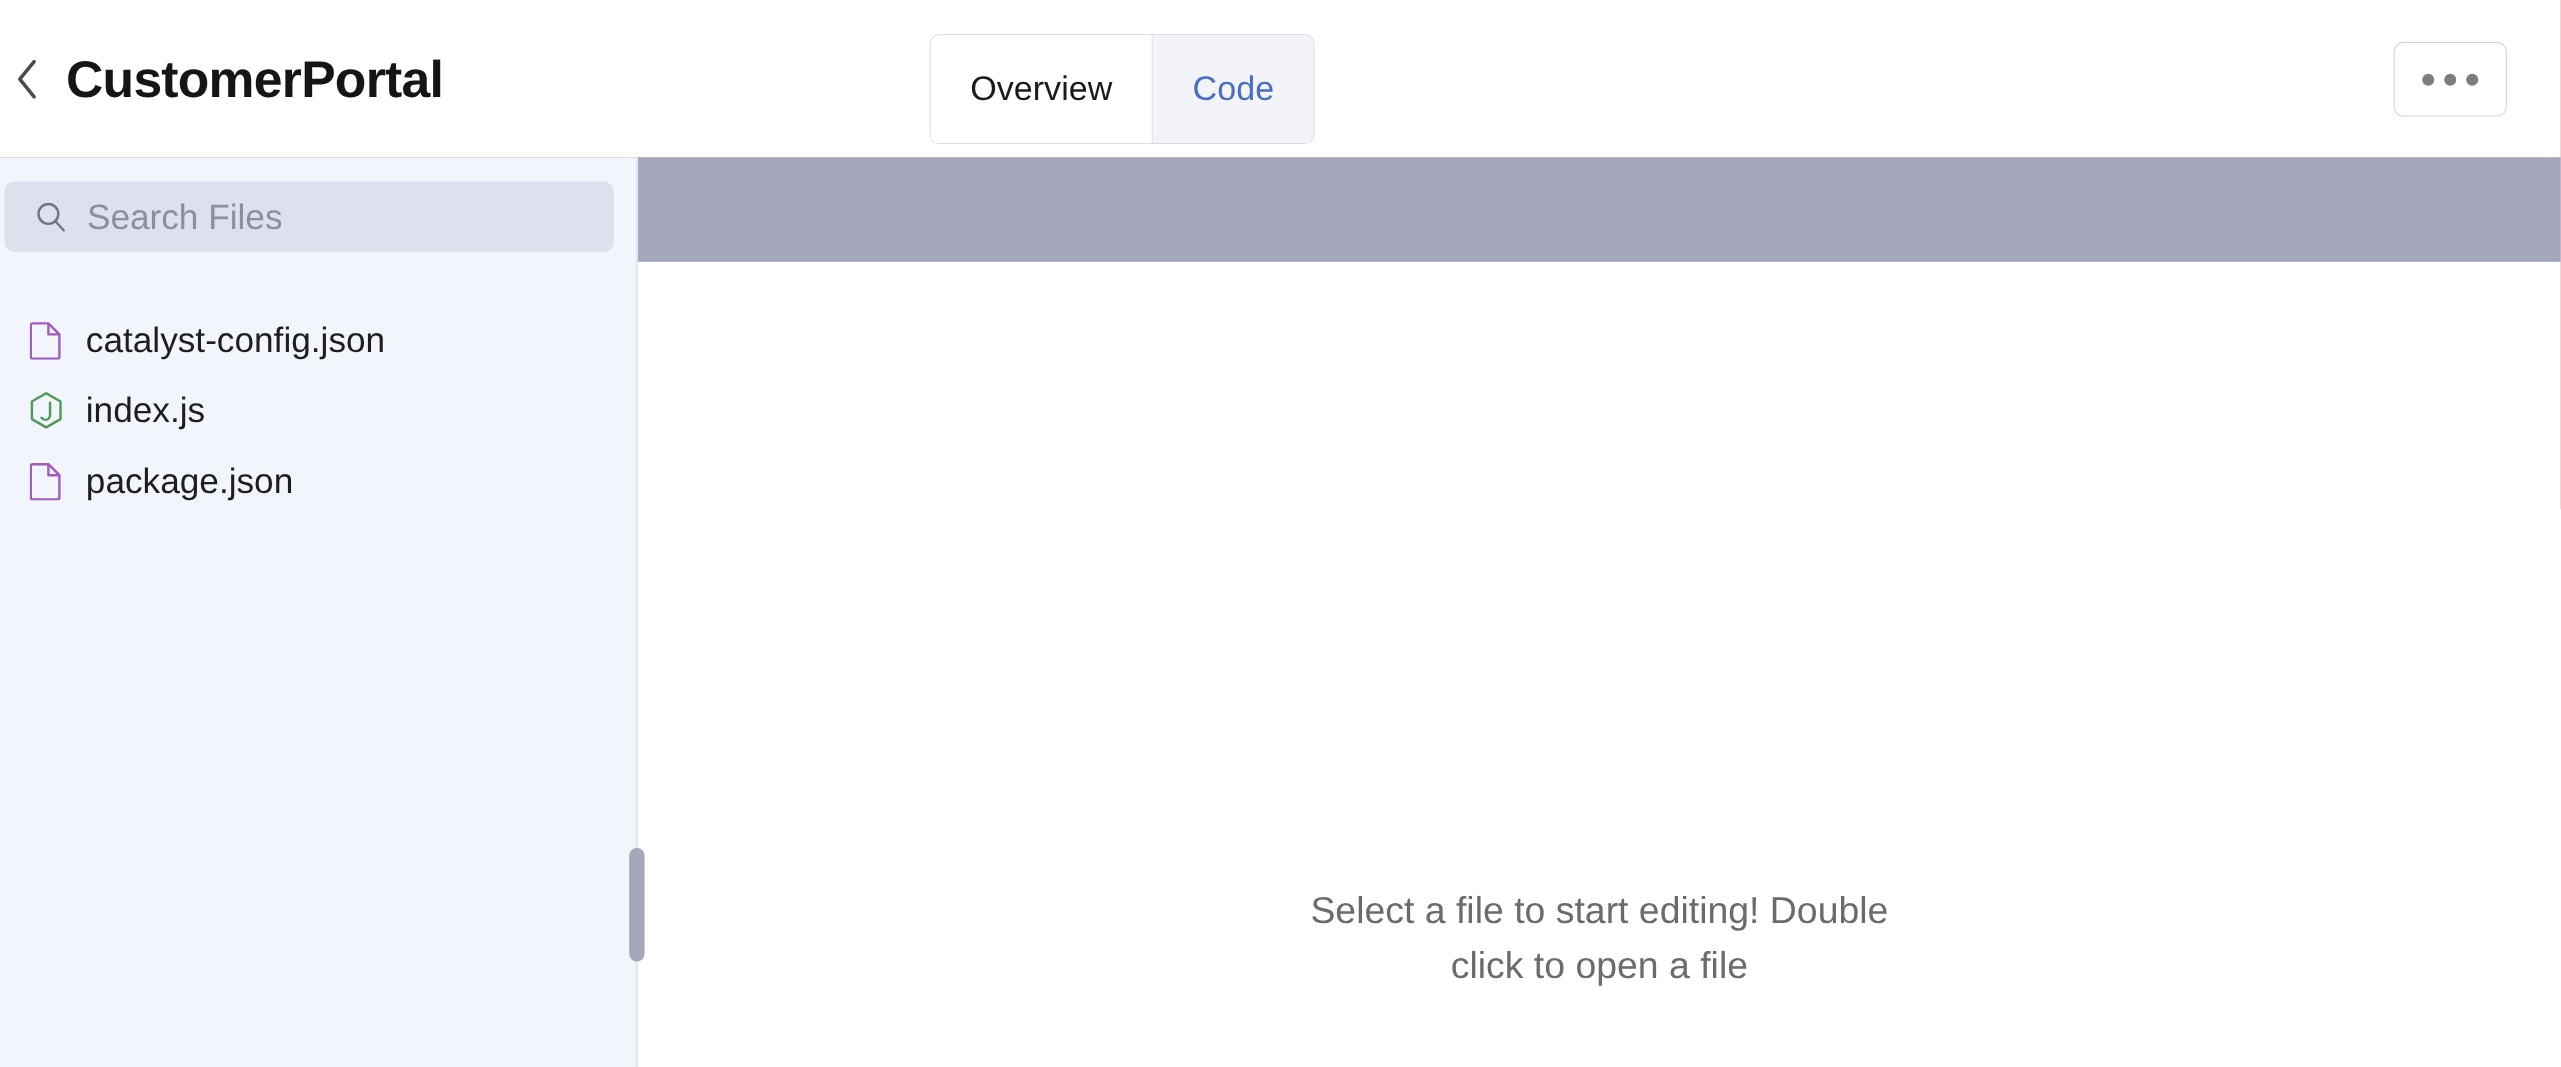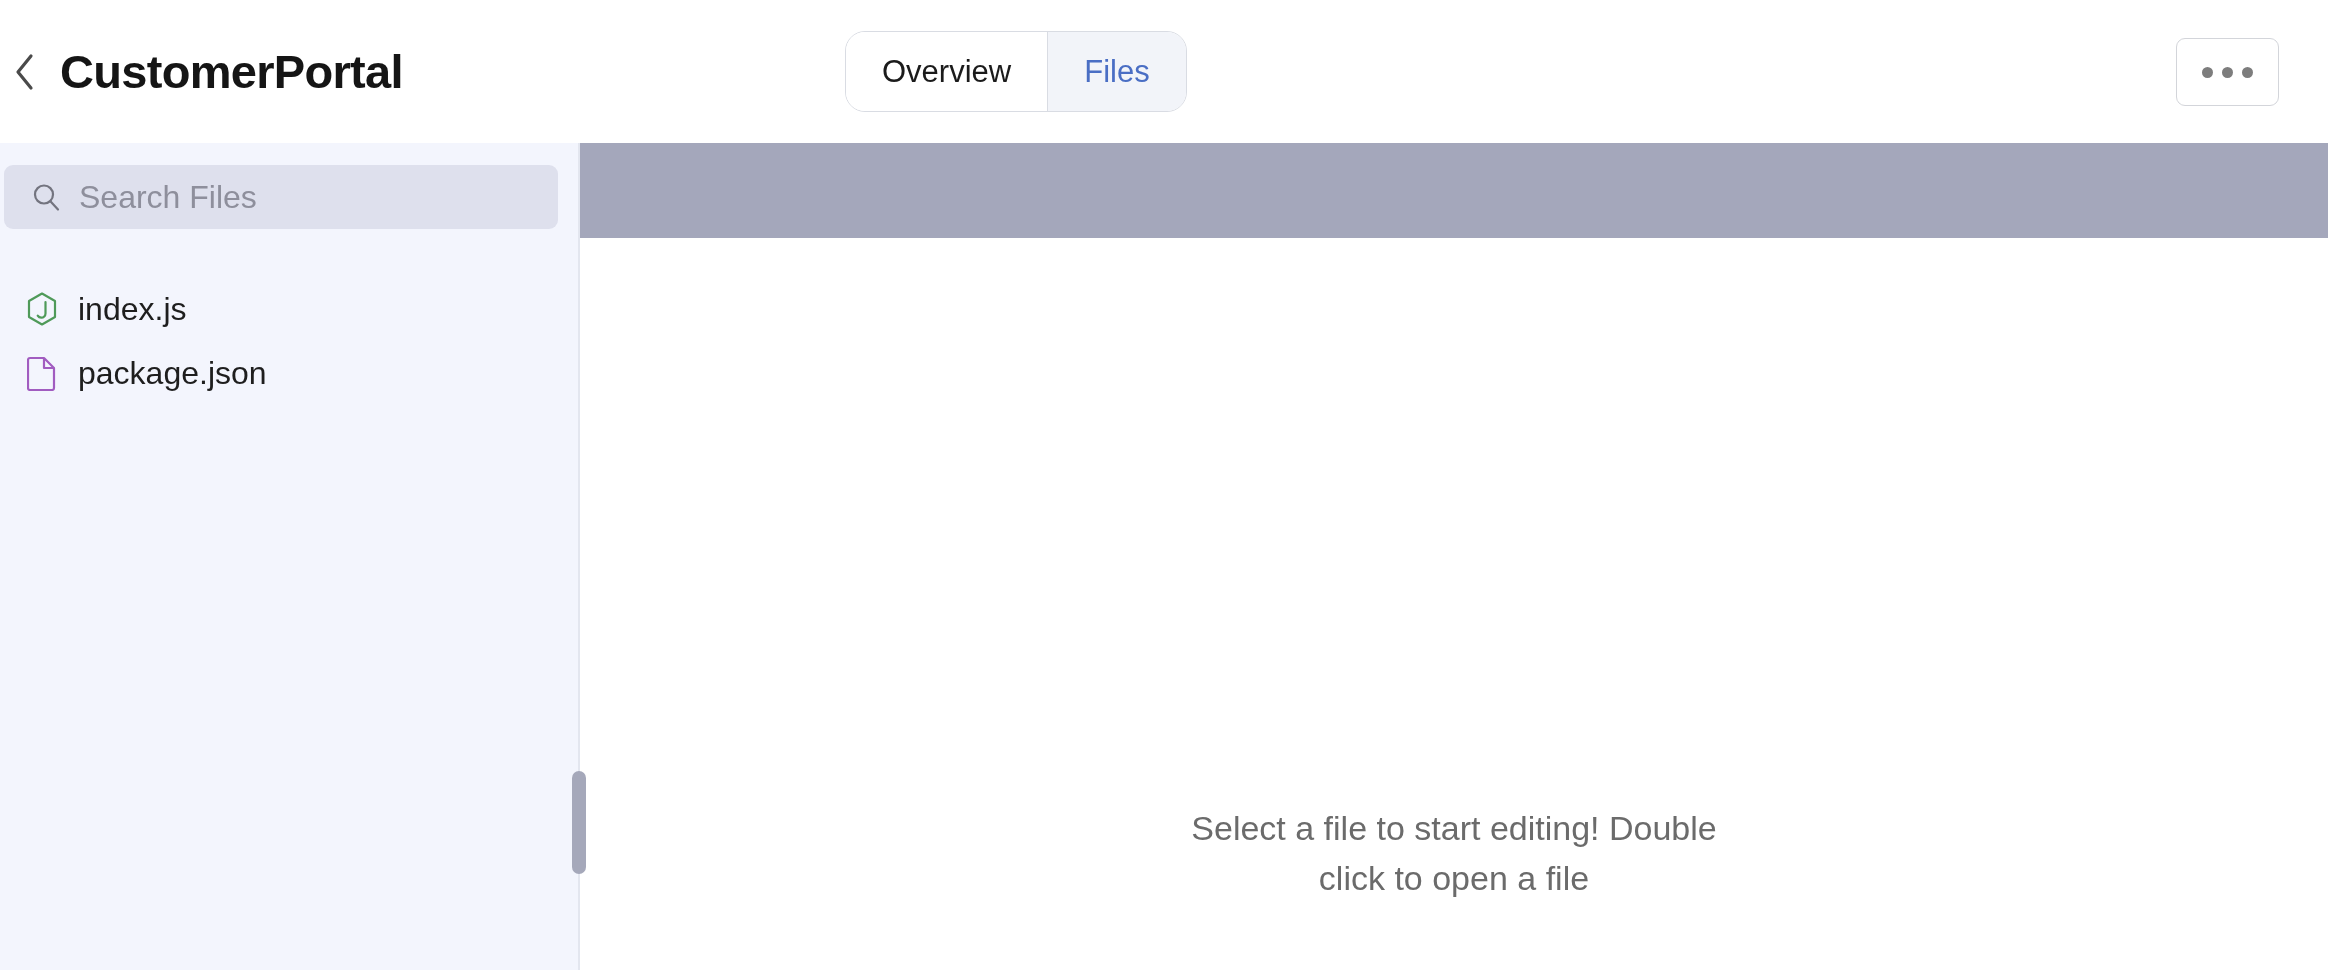--- a/index.html
+++ b/index.html
@@ -30,24 +30,24 @@
     font-weight: 700;
     color: #151515;
     letter-spacing: -0.7px;
     line-height: 1;
     white-space: nowrap;
   }
 
   .tabgroup {
     position: absolute;
     left: 845px; top: 31px;
-    height: 81px;
+    height: 100px;
     display: flex;
     border: 1.6px solid #d9dce3;
-    border-radius: 20px;
+    border-radius: 9px;
     overflow: hidden;
     background: #ffffff;
   }
   .tab {
     display: flex; align-items: center; justify-content: center;
     padding: 0 36px;
     font-size: 31px;
     color: #1b1b1b;
     background: #ffffff;
     border-right: 1.6px solid #d9dce3;
@@ -169,21 +169,21 @@
           <svg width="24" height="40" viewBox="0 0 24 40" fill="none">
             <path d="M18 4 L5 20 L18 36" stroke="#4a4a4a" stroke-width="3.2" stroke-linecap="round" stroke-linejoin="round"></path>
           </svg>
         </span>
       </div>
       <div class="app-title">CustomerPortal</div>
     </div>
 
     <div class="tabgroup">
       <div class="tab">Overview</div>
-      <div class="tab active">Files</div>
+      <div class="tab active">Code</div>
     </div>
 
     <div class="more-btn">
       <span style="display:flex;gap:9px;">
         <span class="more-dot"></span>
           <span class="more-dot"></span>
           <span class="more-dot"></span>
       </span>
     </div>
   </div>
@@ -199,20 +199,29 @@
               <circle cx="14" cy="13.5" r="9" stroke="#73747f" stroke-width="2.2"></circle>
               <line x1="20.6" y1="20.4" x2="28" y2="28.5" stroke="#73747f" stroke-width="2.2" stroke-linecap="round"></line>
             </svg>
           </span>
           <span class="search-placeholder">Search Files</span>
         </div>
       </div>
 
       <div class="file-list">
 
+        <div class="file-item">
+          <span class="file-icon">
+            <svg width="30" height="36" viewBox="0 0 30 36" fill="none">
+              <path d="M3 3 h14 l10 10 v20 a2 2 0 0 1 -2 2 h-22 a2 2 0 0 1 -2 -2 v-28 a2 2 0 0 1 2 -2 z" stroke="#a15cc0" stroke-width="2.2" stroke-linejoin="round" fill="none"></path>
+              <path d="M17 3 v10 h10" stroke="#a15cc0" stroke-width="2.2" stroke-linejoin="round" fill="none"></path>
+            </svg>
+          </span>
+          <span class="file-name">catalyst-config.json</span>
+        </div>
 
         <div class="file-item">
           <span class="file-icon">
             <svg width="34" height="36" viewBox="0 0 34 36" fill="none">
               <path d="M17 2.5 L30 10 v16 L17 33.5 L4 26 V10 Z" stroke="#4f9a59" stroke-width="2.2" stroke-linejoin="round" fill="none"></path>
               <path d="M20.5 11 v11.5 a4.2 4.2 0 0 1 -4.2 4.2 a4.2 4.2 0 0 1 -3.6 -2" stroke="#4f9a59" stroke-width="2.2" stroke-linecap="round" fill="none"></path>
             </svg>
           </span>
           <span class="file-name">index.js</span>
         </div>

